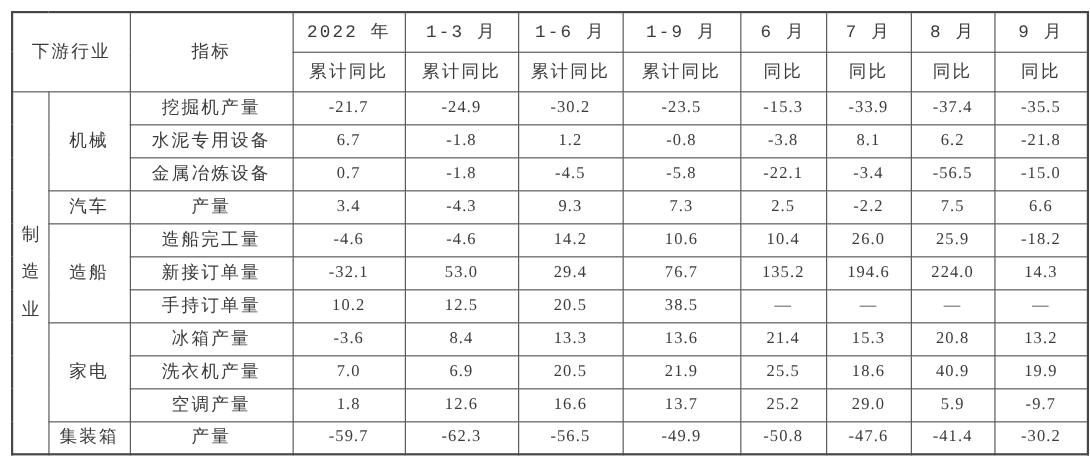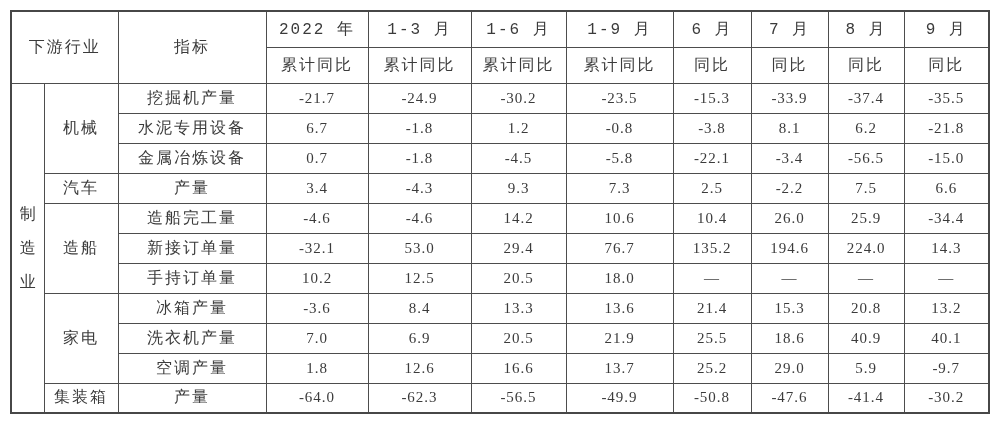--- a/index.html
+++ b/index.html
@@ -109,39 +109,39 @@
     <tr>
       <td class="cjk" rowspan="3">造船</td>
       <td class="cjk">造船完工量</td>
       <td class="num">-4.6</td>
       <td class="num">-4.6</td>
       <td class="num">14.2</td>
       <td class="num">10.6</td>
       <td class="num">10.4</td>
       <td class="num">26.0</td>
       <td class="num">25.9</td>
-      <td class="num">-34.4</td>
+      <td class="num">-18.2</td>
     </tr>
     <tr>
       <td class="cjk">新接订单量</td>
       <td class="num">-32.1</td>
       <td class="num">53.0</td>
       <td class="num">29.4</td>
       <td class="num">76.7</td>
       <td class="num">135.2</td>
       <td class="num">194.6</td>
       <td class="num">224.0</td>
       <td class="num">14.3</td>
     </tr>
     <tr>
       <td class="cjk">手持订单量</td>
       <td class="num">10.2</td>
       <td class="num">12.5</td>
       <td class="num">20.5</td>
-      <td class="num">18.0</td>
+      <td class="num">38.5</td>
       <td class="num">—</td>
       <td class="num">—</td>
       <td class="num">—</td>
       <td class="num">—</td>
     </tr>
     <tr>
       <td class="cjk" rowspan="3">家电</td>
       <td class="cjk">冰箱产量</td>
       <td class="num">-3.6</td>
       <td class="num">8.4</td>
@@ -154,37 +154,37 @@
     </tr>
     <tr>
       <td class="cjk">洗衣机产量</td>
       <td class="num">7.0</td>
       <td class="num">6.9</td>
       <td class="num">20.5</td>
       <td class="num">21.9</td>
       <td class="num">25.5</td>
       <td class="num">18.6</td>
       <td class="num">40.9</td>
-      <td class="num">40.1</td>
+      <td class="num">19.9</td>
     </tr>
     <tr>
       <td class="cjk">空调产量</td>
       <td class="num">1.8</td>
       <td class="num">12.6</td>
       <td class="num">16.6</td>
       <td class="num">13.7</td>
       <td class="num">25.2</td>
       <td class="num">29.0</td>
       <td class="num">5.9</td>
       <td class="num">-9.7</td>
     </tr>
     <tr>
       <td class="cjk">集装箱</td>
       <td class="cjk">产量</td>
-      <td class="num">-64.0</td>
+      <td class="num">-59.7</td>
       <td class="num">-62.3</td>
       <td class="num">-56.5</td>
       <td class="num">-49.9</td>
       <td class="num">-50.8</td>
       <td class="num">-47.6</td>
       <td class="num">-41.4</td>
       <td class="num">-30.2</td>
     </tr>
   </tbody>
 </table>

